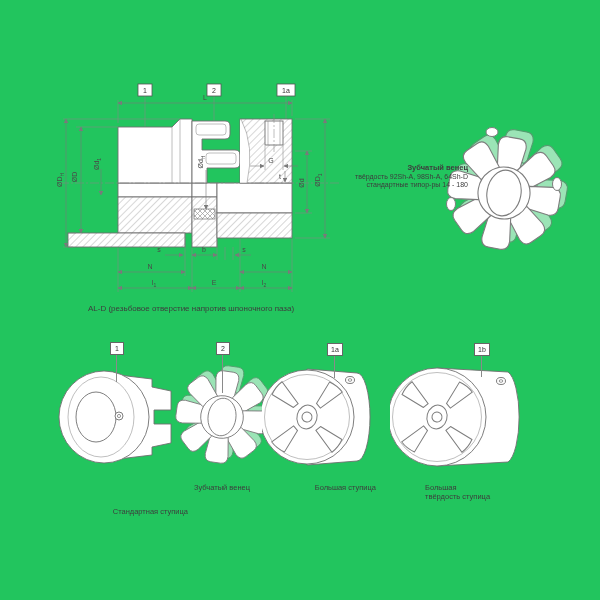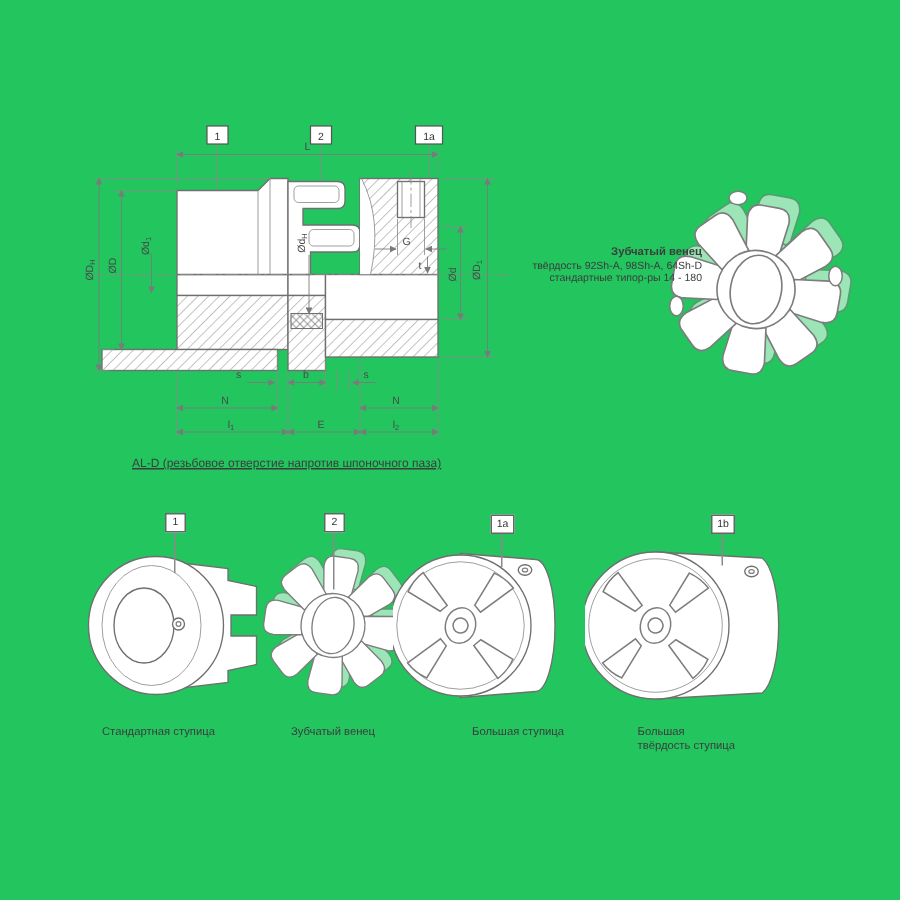--- a/index.html
+++ b/index.html
@@ -13,21 +13,21 @@
   .ln2{stroke:#6f6f6f;stroke-width:0.9;fill:#fff;}
   .thin{stroke:#8a8a8a;stroke-width:0.55;fill:none;}
   .dim{stroke:#7a7a7a;stroke-width:0.6;fill:none;}
   .cl{stroke:#8a8a8a;stroke-width:0.55;fill:none;stroke-dasharray:9 2 2 2;}
   .numbox{position:absolute;border:1px solid #666;background:#fff;font-size:7px;line-height:11px;
           text-align:center;color:#333;}
   .leader{position:absolute;width:1px;background:#8a8a8a;}
   .cap{position:absolute;font-size:7.5px;line-height:9px;color:#3d3d3d;}
   .note{position:absolute;font-size:7px;line-height:8.5px;color:#3d3d3d;text-align:right;}
   .note b{font-size:7.5px;}
-  .aldnote{position:absolute;font-size:8px;color:#3d3d3d;text-decoration:underline;}
+  .aldnote{position:absolute;font-size:8px;color:#3d3d3d;}
 </style>
 </head>
 <body>
 
 <div id="canvas">
 
   <svg width="0" height="0" class="abs" aria-hidden="true">
     <defs>
       <marker id="ah" viewBox="0 0 10 10" refX="9" refY="5" markerWidth="7.5" markerHeight="7.5" orient="auto-start-reverse">
         <path d="M0,0 L10,5 L0,10 z" fill="#7a7a7a"></path>
@@ -227,21 +227,21 @@
 
   <div class="leader" style="left:116px;top:354px;height:28px"></div>
   <div class="leader" style="left:222px;top:354px;height:39px"></div>
   <div class="leader" style="left:334px;top:355px;height:23px"></div>
   <div class="leader" style="left:481px;top:355px;height:22px"></div>
   <div class="numbox" style="left:110px;top:342px;width:12px;height:11px">1</div>
   <div class="numbox" style="left:216px;top:342px;width:12px;height:11px">2</div>
   <div class="numbox" style="left:327px;top:343px;width:14px;height:11px">1a</div>
   <div class="numbox" style="left:474px;top:343px;width:14px;height:11px">1b</div>
 
-  <div class="cap" style="left:68px;top:483px;width:120px;text-align:left">Стандартная ступица</div>
+  <div class="cap" style="left:68px;top:507px;width:120px;text-align:right">Стандартная ступица</div>
   <div class="cap" style="left:172px;top:483px;width:100px;text-align:center">Зубчатый венец</div>
   <div class="cap" style="left:276px;top:483px;width:100px;text-align:right">Большая ступица</div>
   <div class="cap" style="left:425px;top:483px;width:110px">
     <div>Большая</div>
     <div>твёрдость ступица</div>
   </div>
 
 </div>
 
 </body></html>

